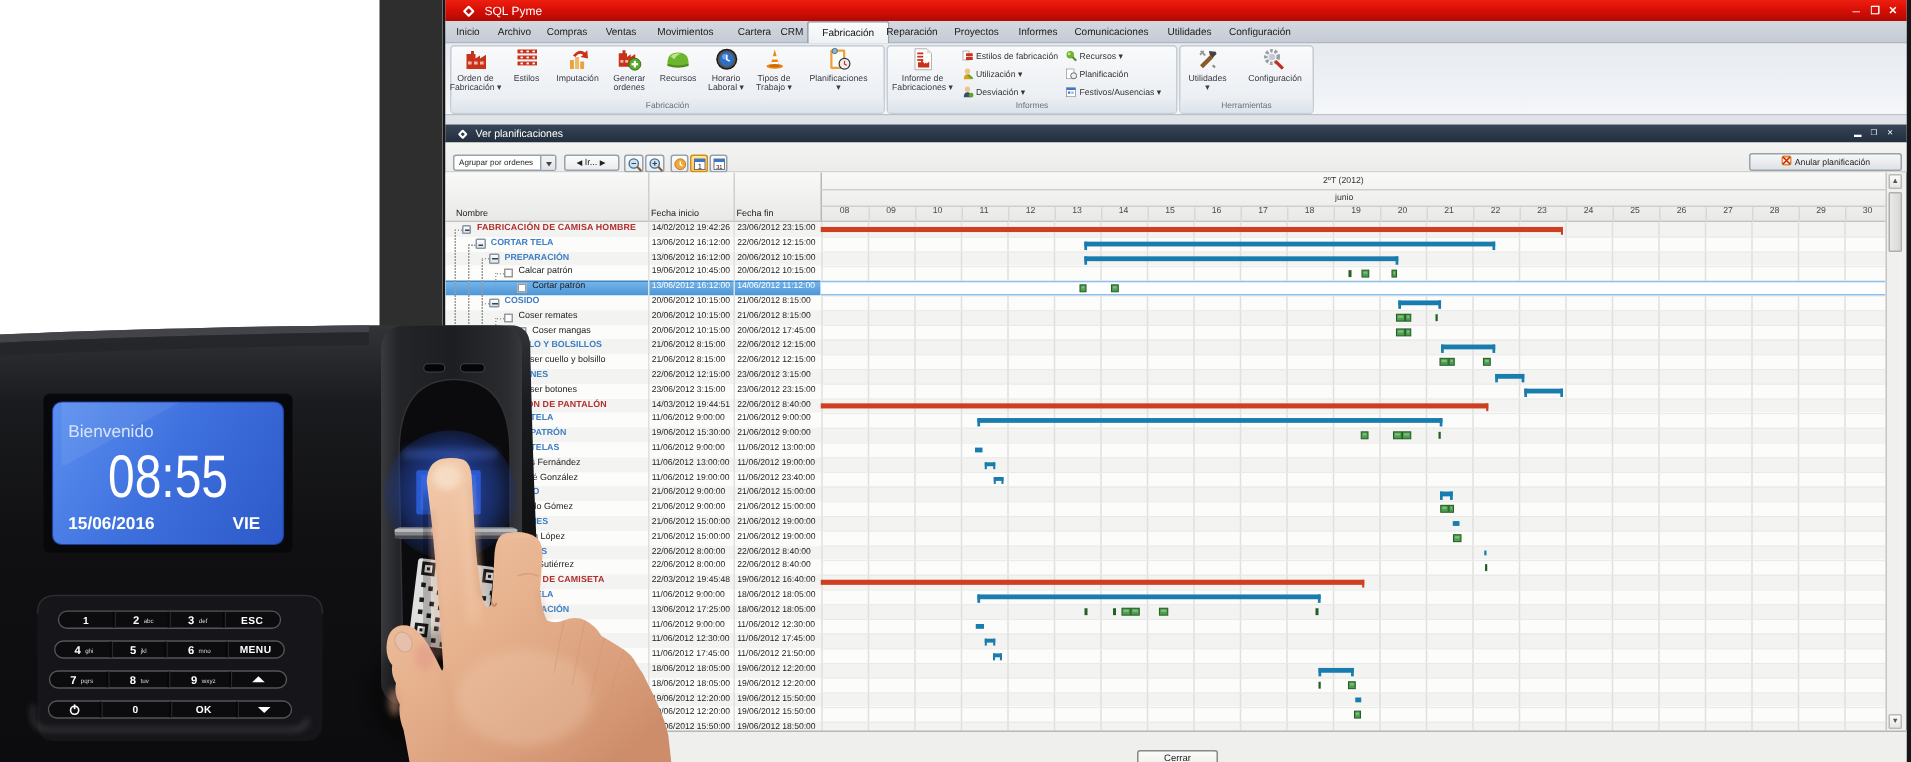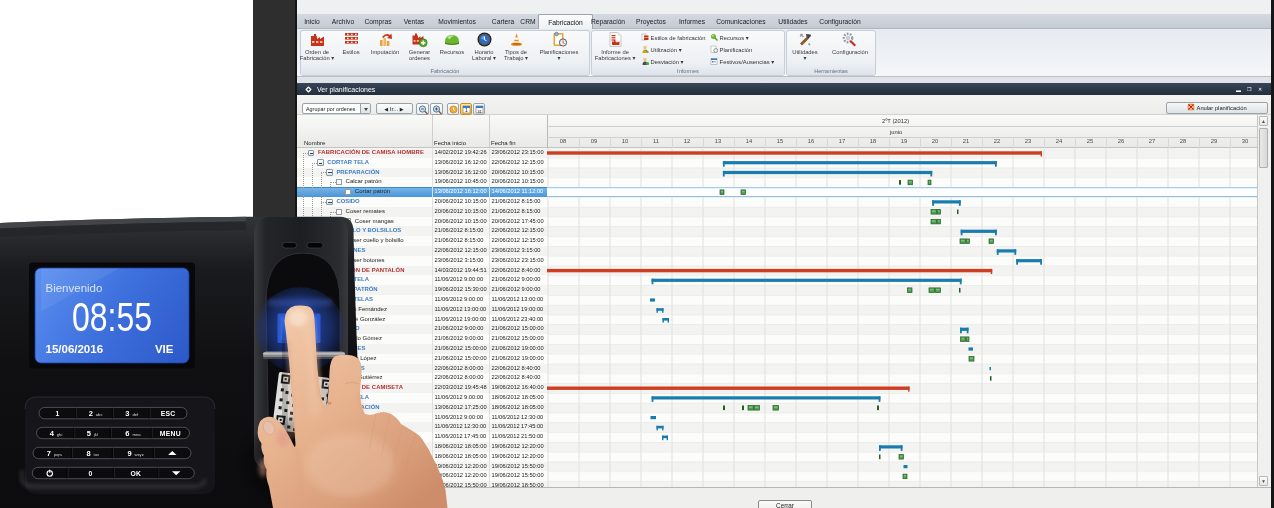--- a/index.html
+++ b/index.html
@@ -45,20 +45,30 @@
 #cerrar{position:absolute;left:461px;top:12px;width:54px;height:16px;border:1px solid #8a8a88;border-radius:2px;background:linear-gradient(#fbfbfa,#e9e9e7);font-size:6.3px;color:#222;text-align:center;line-height:9px}
 #scrollb{position:absolute;left:960px;top:115px;width:10px;height:372px;background:#f0f0ee;border-left:1px solid #c6c6c4}
 .sbtn{position:absolute;left:1px;width:9px;height:10px;background:linear-gradient(#fcfcfb,#e6e6e4);border:1px solid #b9b9b7;border-radius:1px;font-size:5px;color:#555;text-align:center;line-height:9px}
 #sthumb{position:absolute;left:1px;top:13px;width:9px;height:40px;background:linear-gradient(90deg,#e9e9e7,#d8d8d6);border:1px solid #aeaeac;border-radius:1px}
 #anular{position:absolute;left:869px;top:101.5px;width:102px;height:12px;border:1px solid #9aa2aa;border-radius:2px;background:linear-gradient(#f6f7f8,#dfe2e5);font-size:5.8px;color:#222;line-height:11px;text-align:center}
 </style></head>
 <body>
 <div id="stage">
   <div id="strip"></div>
   <div id="app">
+    <div id="titlebar">
+      <svg class="abs" style="left:10px;top:2px" width="11" height="11" viewBox="0 0 11 11">
+          <rect x="2.6" y="2.6" width="5.8" height="5.8" rx="1" transform="rotate(45 5.5 5.5)" fill="#fff"></rect>
+          <rect x="4.1" y="4.1" width="2.8" height="2.8" transform="rotate(45 5.5 5.5)" fill="#c00b04"></rect>
+        </svg>
+      <span class="tt">SQL Pyme</span>
+      <span class="winbtn" style="left:938px;top:5px">─</span>
+      <span class="winbtn" style="left:950px">❐</span>
+      <span class="winbtn" style="left:962px">✕</span>
+    </div>
     <div id="tabbar">
         <div class="tab" style="left:-2.6999999999999993px;width:35.4px">Inicio</div>
         <div class="tab" style="left:26.35px;width:39.3px">Archivo</div>
         <div class="tab" style="left:61.35px;width:39.3px">Compras</div>
         <div class="tab" style="left:99.3px;width:35.4px">Ventas</div>
         <div class="tab" style="left:132.55px;width:54.9px">Movimientos</div>
         <div class="tab" style="left:186.35px;width:39.3px">Cartera</div>
         <div class="tab" style="left:219.15px;width:23.7px">CRM</div>
         <div class="tab tabsel" style="left:241.05px;width:54.9px">Fabricación</div>
         <div class="tab" style="left:285.5px;width:51px">Reparación</div>

